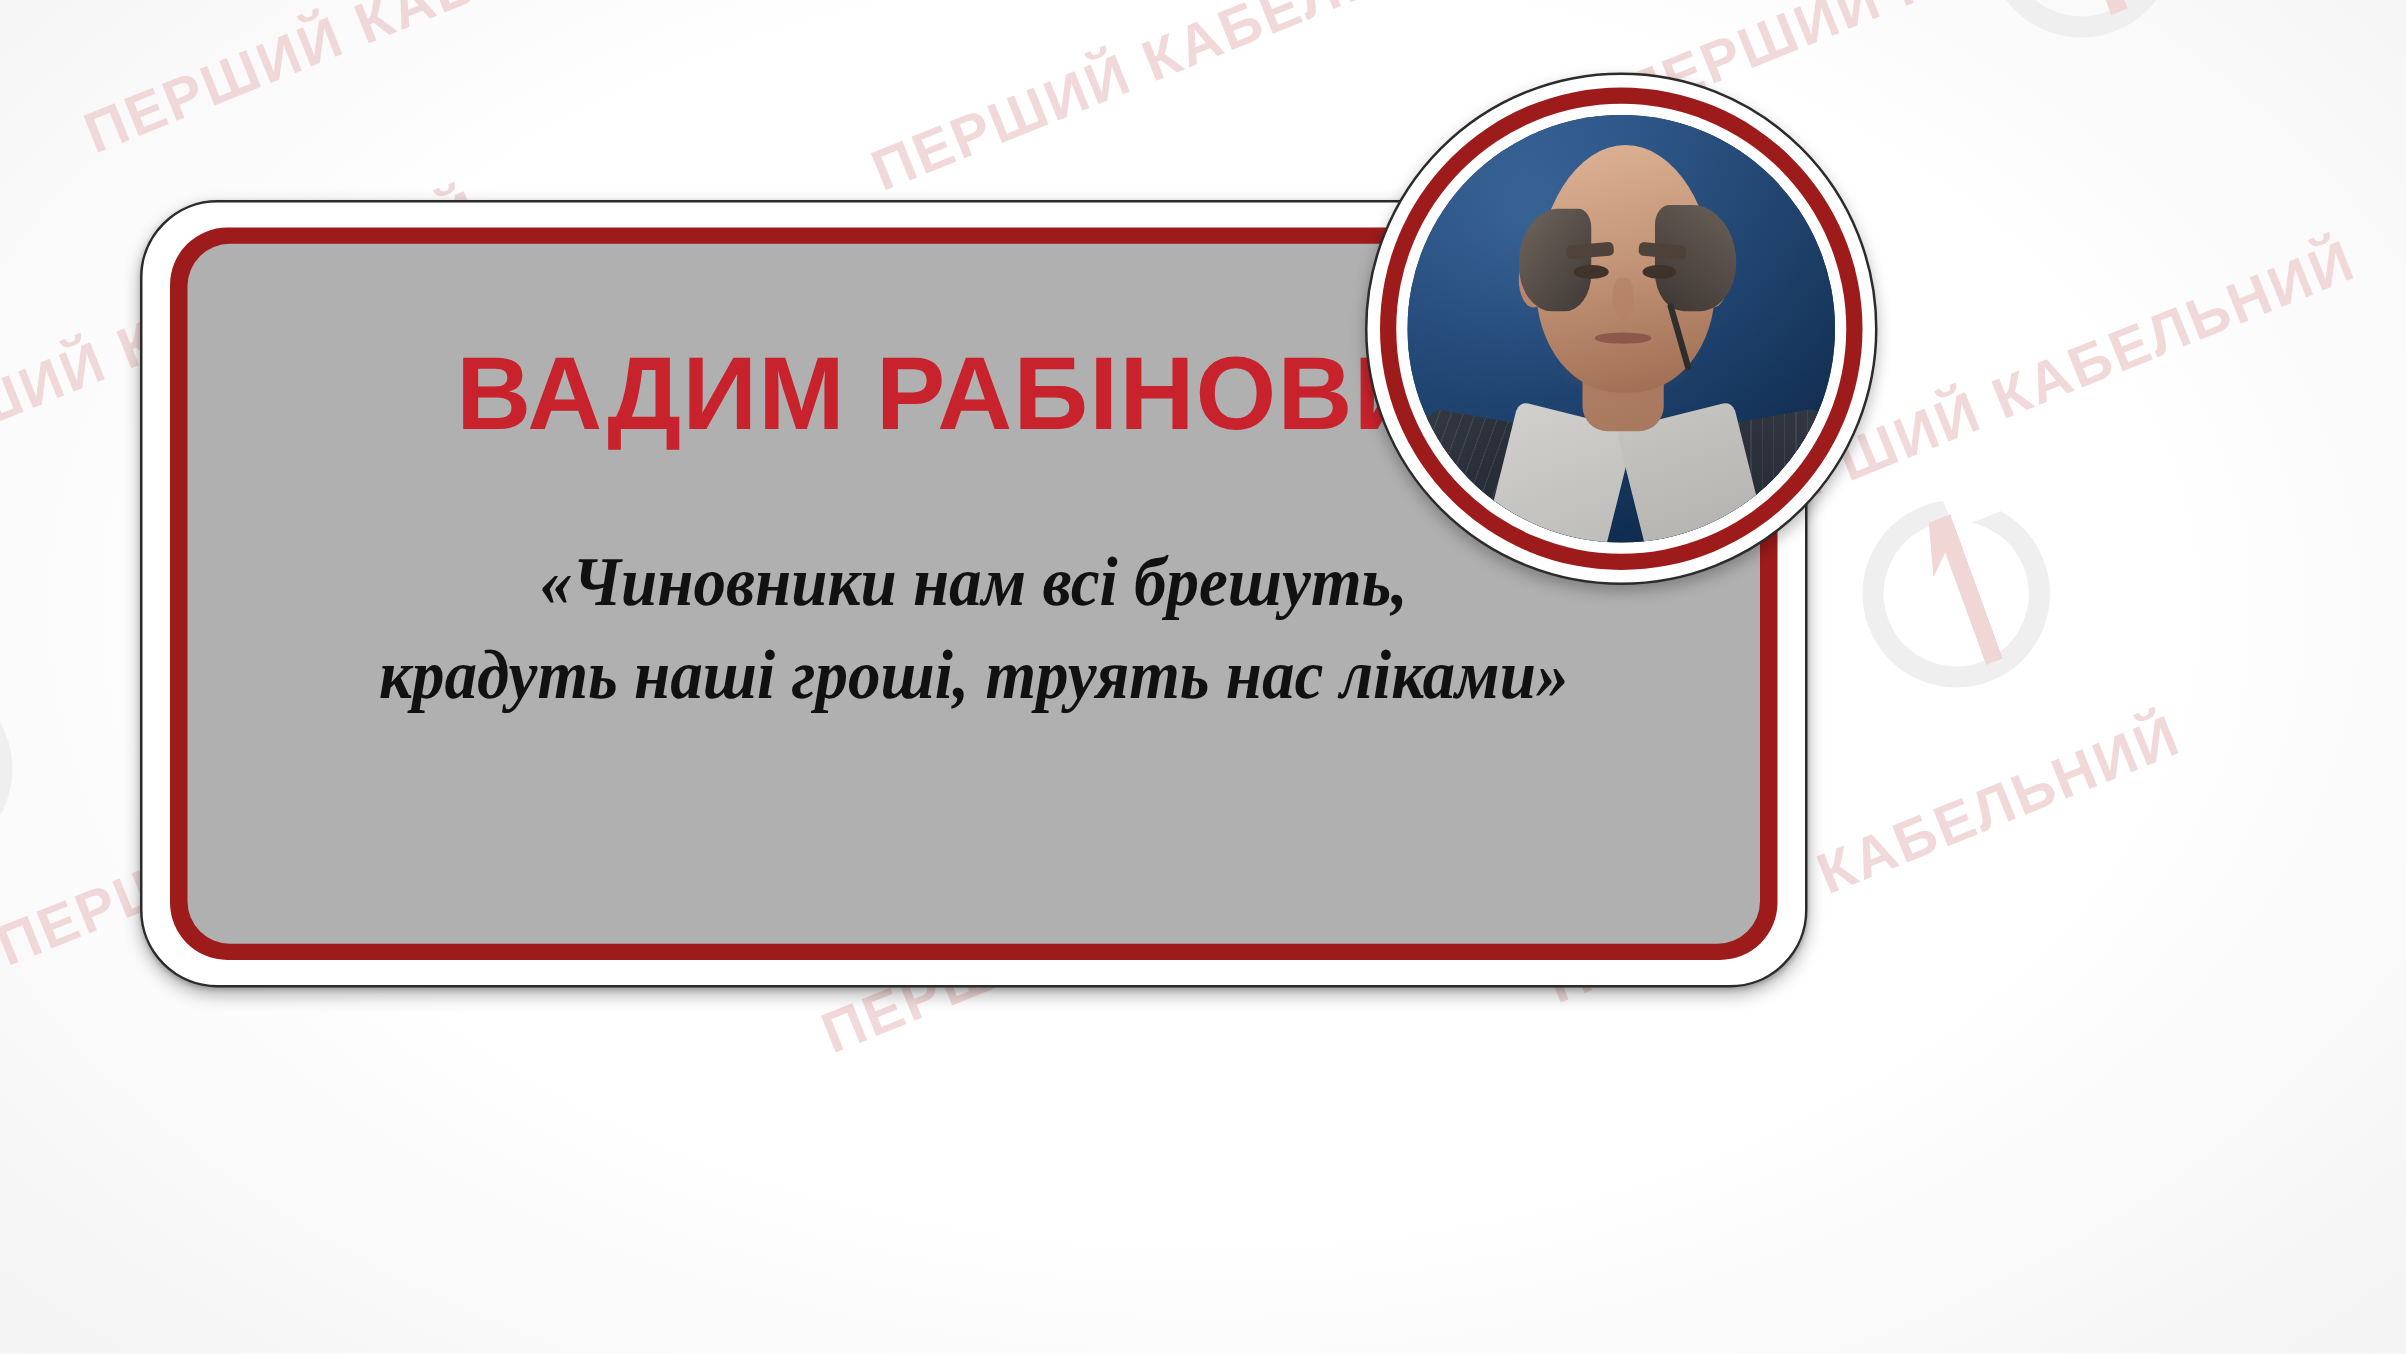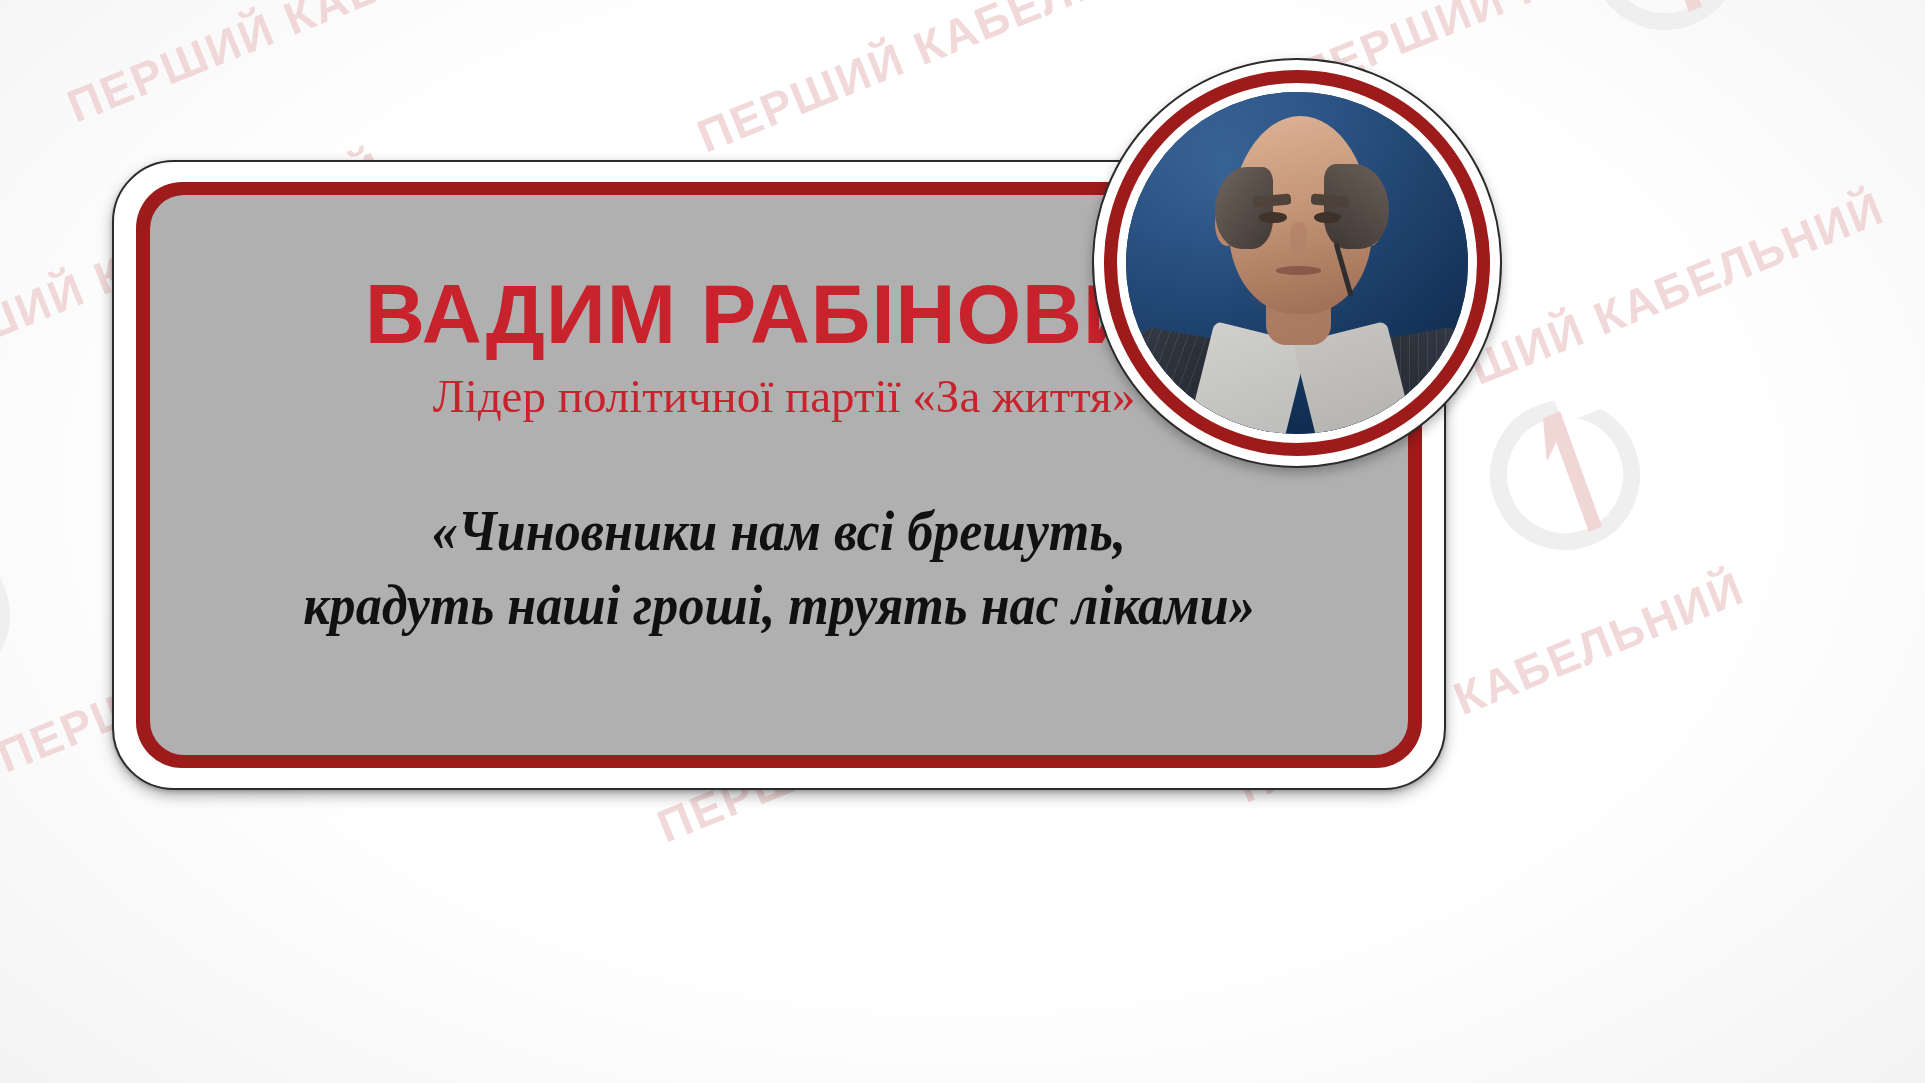--- a/index.html
+++ b/index.html
@@ -285,21 +285,20 @@
   </div>
 
   <div id="card-shadow-wrap">
     <div id="card-outer">
       <div id="card-border">
         <div id="card-inner">
 
           <div id="text-block">
             <div id="person-name">ВАДИМ РАБІНОВИЧ</div>
 
-            <div id="person-role">Лідер політичної партії «За життя»</div>
 
             <div id="quote">
               <span class="qline">«Чиновники нам всі брешуть,</span>
               <span class="qline">крадуть наші гроші, труять нас ліками»</span>
             </div>
           </div>
 
         </div>
       </div>
     </div>

